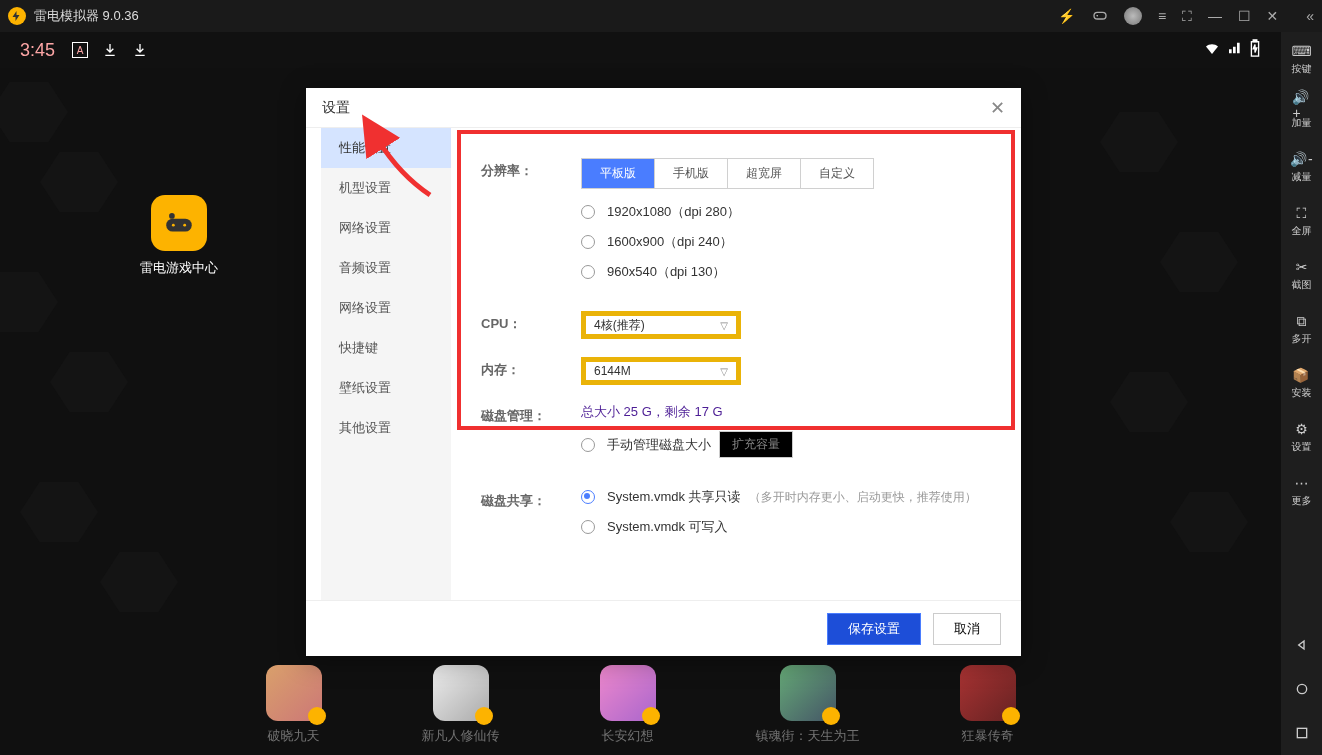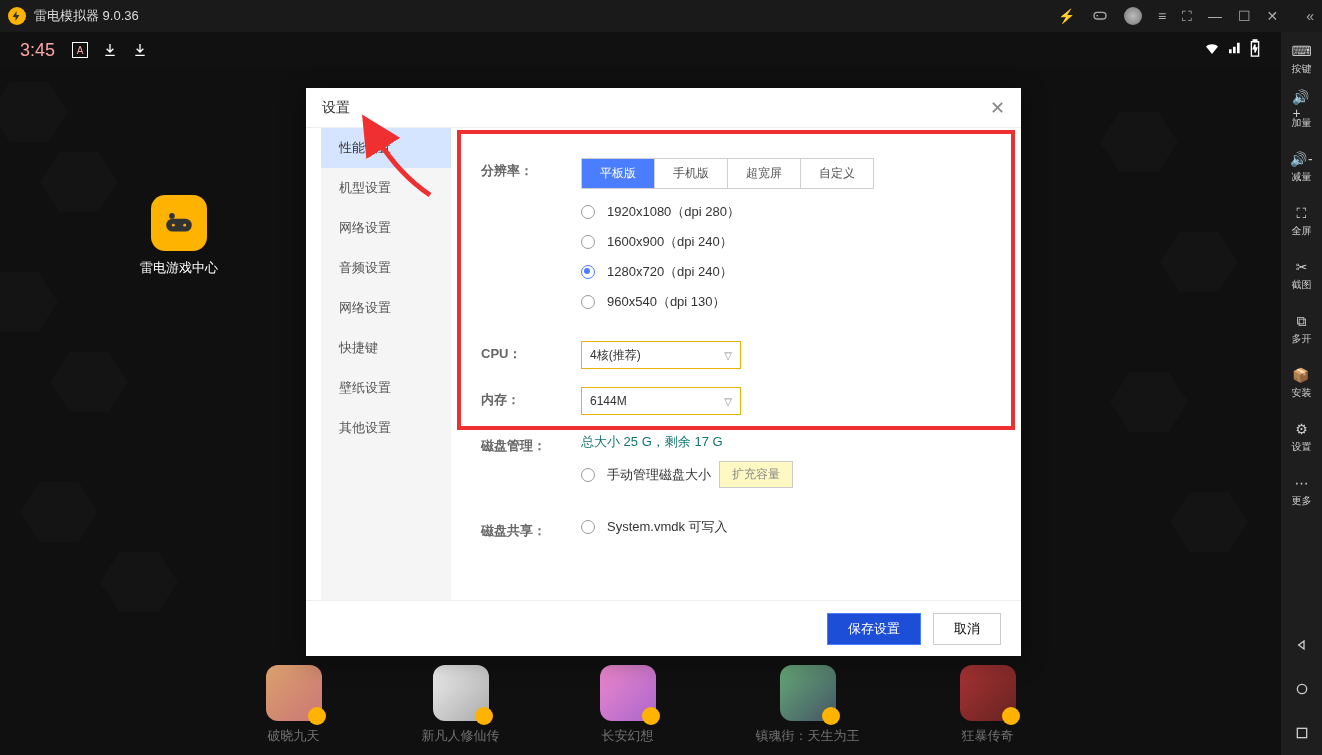--- a/index.html
+++ b/index.html
@@ -61,24 +61,24 @@
 .row .ctrl { flex: 1; }
 .tabs { display: flex; border: 1px solid #d0d0d0; width: fit-content; }
 .tabs .tab { padding: 6px 18px; font-size: 12px; cursor: pointer; border-right: 1px solid #d0d0d0; color: #555; }
 .tabs .tab:last-child { border-right: none; }
 .tabs .tab.active { background: #4a7dff; color: #fff; }
 .radios { margin-top: 14px; }
 .radio-row { display: flex; align-items: center; margin-bottom: 12px; cursor: pointer; font-size: 13px; }
 .radio { width: 14px; height: 14px; border: 1.5px solid #999; border-radius: 50%; margin-right: 12px; position: relative; }
 .radio.checked { border-color: #4a7dff; }
 .radio.checked::after { content: ""; position: absolute; top: 2px; left: 2px; width: 6px; height: 6px; background: #4a7dff; border-radius: 50%; }
-.select { width: 160px; height: 28px; border: 1px solid #eab308; display: flex; align-items: center; padding: 0 8px; font-size: 12px; cursor: pointer; background: #fff; }
+.select { width: 160px; height: 28px; border: 5px solid #eab308; display: flex; align-items: center; padding: 0 8px; font-size: 12px; cursor: pointer; background: #fff; }
 .select .chev { margin-left: auto; color: #888; font-size: 10px; }
 .hint { font-size: 12px; color: #999; margin-left: 8px; }
-.btn-sm { display: inline-block; padding: 4px 12px; border: 1px solid #ccc; font-size: 12px; background: #fef9c3; cursor: pointer; margin-left: 8px; color: #888; }
+.btn-sm { display: inline-block; padding: 4px 12px; border: 1px solid #ccc; font-size: 12px; background: #000000; cursor: pointer; margin-left: 8px; color: #888; }
 .dialog-footer { height: 56px; border-top: 1px solid #eee; display: flex; align-items: center; justify-content: flex-end; padding: 0 20px; gap: 12px; }
 .btn { padding: 6px 20px; font-size: 13px; cursor: pointer; border: 1px solid #ccc; background: #fff; }
 .btn.primary { background: #1d4ed8; color: #fff; border-color: #4a7dff; }
 
 
 .arrow { position: absolute; top: 125px; left: 370px; z-index: 10; pointer-events: none; }
 .arrow svg { overflow: visible; }
 </style>
 </head>
 <body>
@@ -304,24 +304,20 @@
             <div class="radios">
               <div class="radio-row">
                   <span class="radio"></span>
                   <span>1920x1080（dpi 280）</span>
                 </div>
               <div class="radio-row">
                   <span class="radio"></span>
                   <span>1600x900（dpi 240）</span>
                 </div>
               <div class="radio-row">
-                  <span class="radio checked"></span>
-                  <span>1280x720（dpi 240）</span>
-                </div>
-              <div class="radio-row">
                   <span class="radio"></span>
                   <span>960x540（dpi 130）</span>
                 </div>
             </div>
           </div>
         </div>
 
         <div class="row">
           <div class="label">CPU：</div>
           <div class="ctrl">
@@ -338,32 +334,37 @@
             <div class="select">
               <span>6144M</span>
               <span class="chev">▽</span>
             </div>
           </div>
         </div>
 
         <div class="row" style="margin-top:6px">
           <div class="label">磁盘管理：</div>
           <div class="ctrl">
-            <div style="color:#0f766e;margin-bottom:10px">总大小 25 G，剩余 17 G</div>
+            <div style="color:#4c1d95;margin-bottom:10px">总大小 25 G，剩余 17 G</div>
             <div class="radio-row">
                 <span class="radio"></span>
                 <span>手动管理磁盘大小</span>
                 <span class="btn-sm">扩充容量</span>
               </div>
           </div>
         </div>
 
         <div class="row">
           <div class="label">磁盘共享：</div>
           <div class="ctrl">
+            <div class="radio-row">
+                <span class="radio checked"></span>
+                <span>System.vmdk 共享只读</span>
+                <span class="hint">（多开时内存更小、启动更快，推荐使用）</span>
+              </div>
             <div class="radio-row">
                 <span class="radio"></span>
                 <span>System.vmdk 可写入</span>
               </div>
           </div>
         </div>
 
       </div>
     </div>
   </div>

